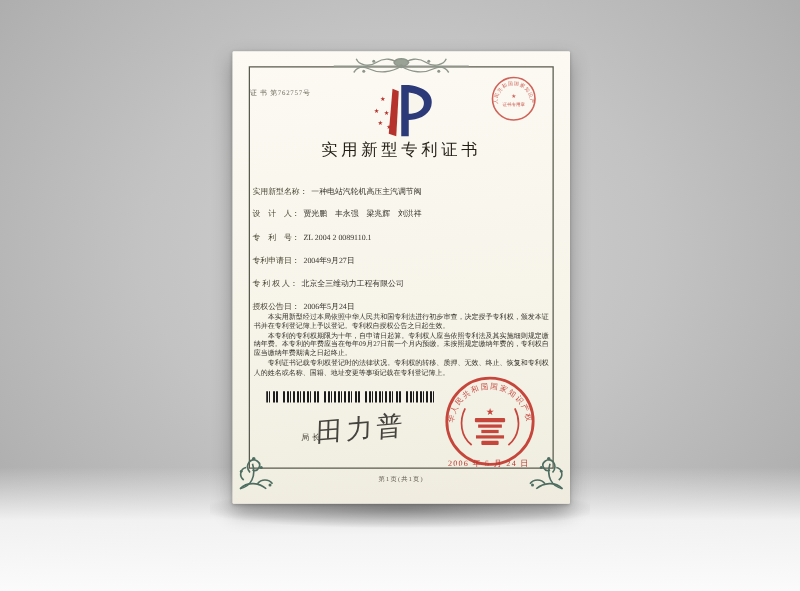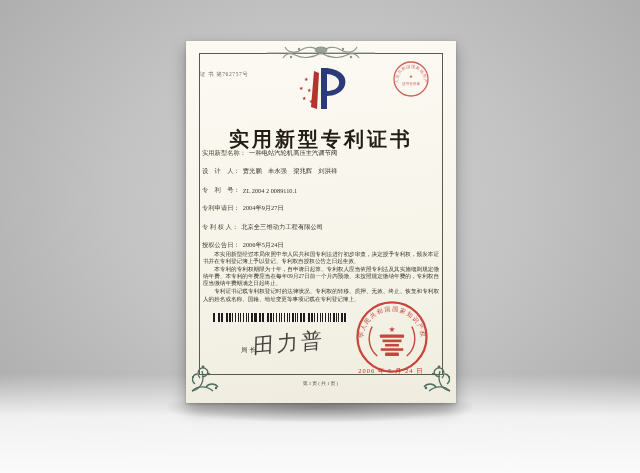--- a/index.html
+++ b/index.html
@@ -10,22 +10,22 @@
       radial-gradient(ellipse at 50% 42%, #d0d0d0 0%, #c3c3c3 45%, #b2b2b2 80%, #a7a7a7 100%);}
   .floor-shadow{position:absolute;left:168px;top:392px;width:304px;height:30px;
     background:radial-gradient(ellipse at center, rgba(0,0,0,.28) 0%, rgba(0,0,0,.10) 55%, rgba(0,0,0,0) 75%);}
   .cert{position:absolute;left:186px;top:41px;width:270px;height:362px;
     background:linear-gradient(175deg,#fcfaf3 0%,#f7f4ea 55%,#efecdf 100%);
     box-shadow:0 7px 16px rgba(0,0,0,.30), 0 1px 3px rgba(0,0,0,.22);border-radius:1px;}
   .frame{position:absolute;left:13px;right:13px;top:12px;bottom:28px;border:1px solid #5a594d;}
   .cert-no{position:absolute;left:14px;top:30px;font-size:5.5px;color:#6d6a5e;letter-spacing:.6px;}
   .logo{position:absolute;left:112px;top:24px;width:54px;height:46px;}
   .mini-seal{position:absolute;left:206px;top:19px;width:38px;height:38px;opacity:.85;}
-  .title{position:absolute;left:0;top:85px;width:100%;text-align:center;
-    font-size:20px;font-weight:bold;letter-spacing:3px;color:#221d15;}
+  .title{position:absolute;left:0;top:70px;width:100%;text-align:center;
+    font-size:13px;font-weight:normal;letter-spacing:3px;color:#221d15;}
   .fields{position:absolute;left:16px;top:103px;right:14px;}
   .frow{height:18.5px;display:flex;align-items:center;font-size:6.3px;color:#3e3a2d;}
   .frow .lab{white-space:pre;color:#4a4634;}
   .frow .val{margin-left:3px;white-space:pre;color:#35322a;}
   .body-text{position:absolute;left:17px;right:17px;top:210px;font-size:5.6px;
     line-height:7.1px;text-align:justify;color:#35322a;}
   .body-text p{margin:0 0 1px 0;text-indent:2em;}
   .barcode{position:absolute;left:27px;top:272px;width:136px;height:9px;
     background:repeating-linear-gradient(90deg,#1d1d1d 0 1.5px,#f6f4ea 1.5px 2.5px,#1d1d1d 2.5px 3.2px,#f6f4ea 3.2px 5.2px,#1d1d1d 5.2px 6.8px,#f6f4ea 6.8px 8.2px);}
   .director-label{position:absolute;left:55px;top:305px;font-size:6.5px;color:#4a463a;letter-spacing:2px;}

